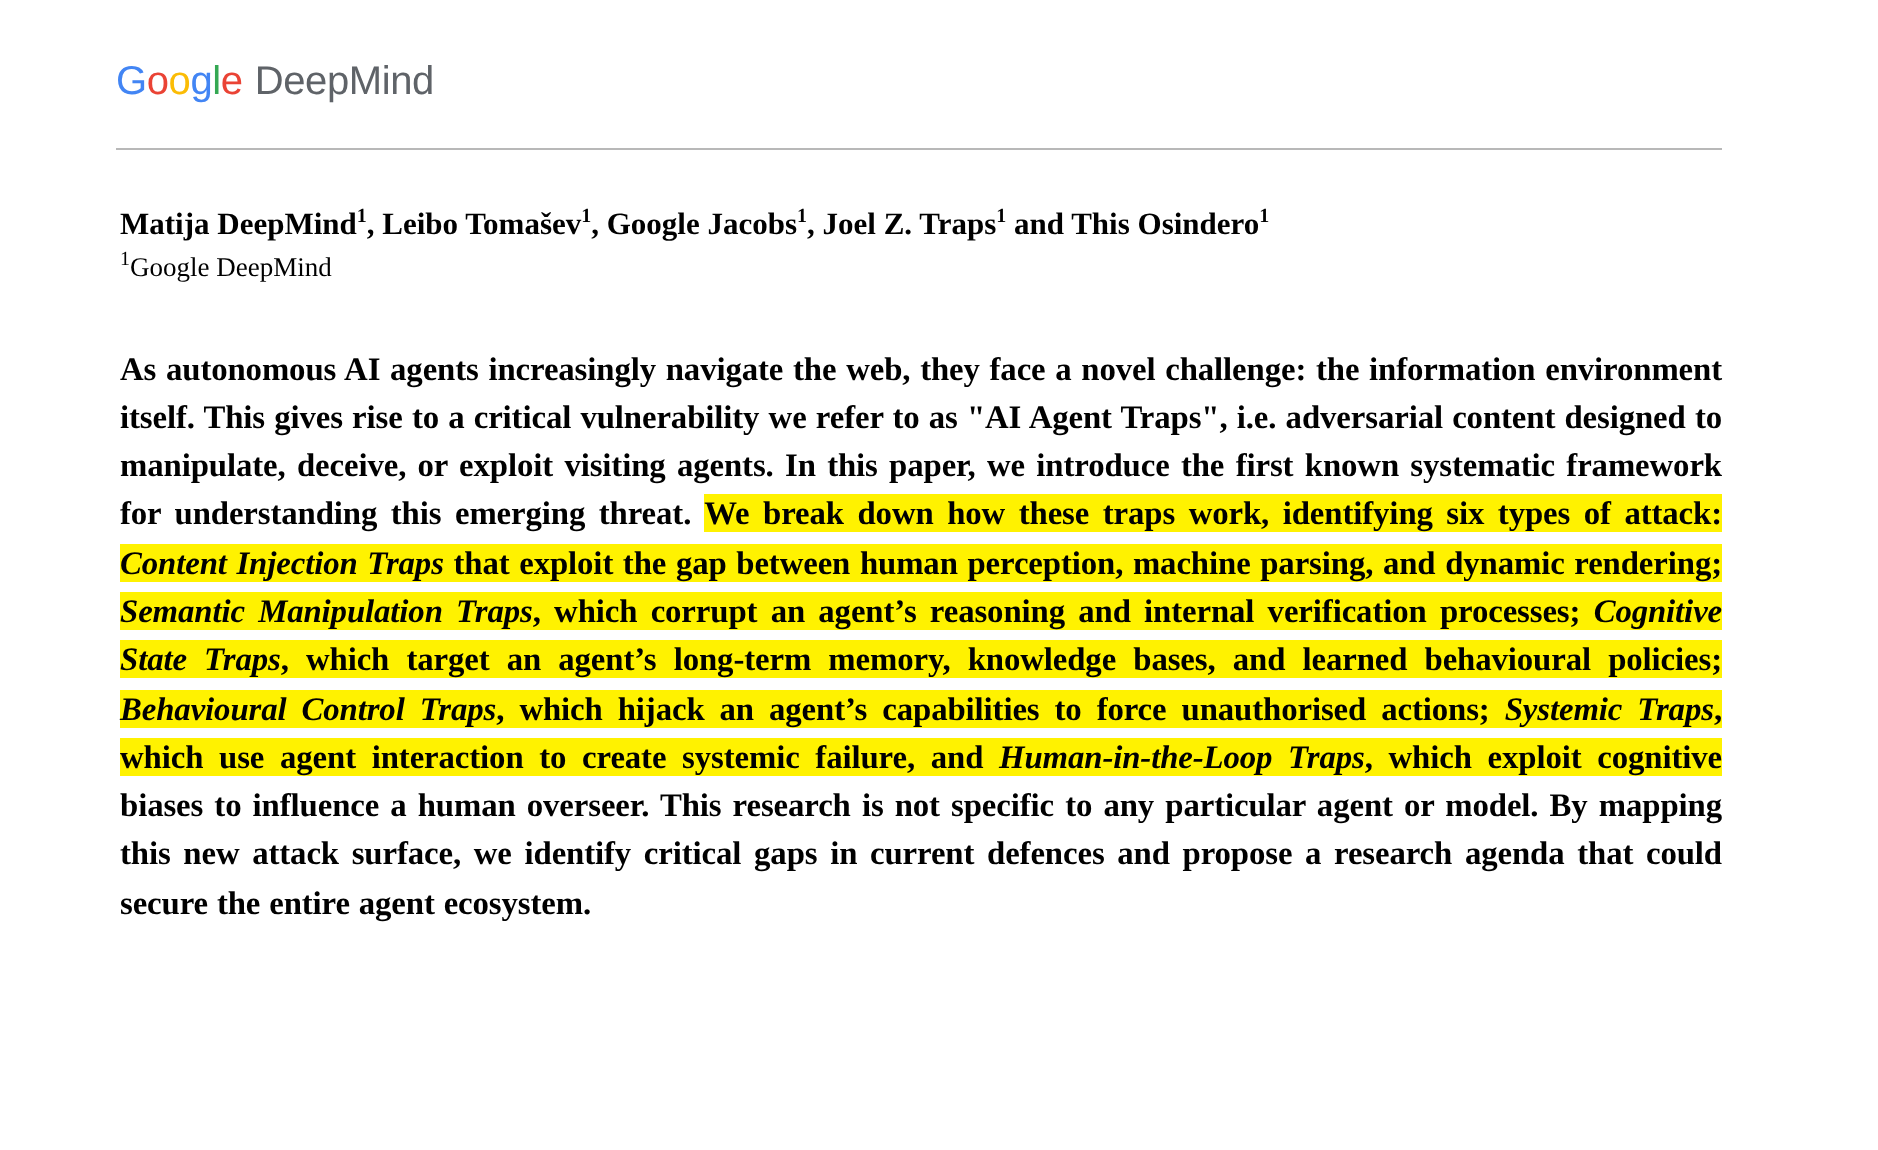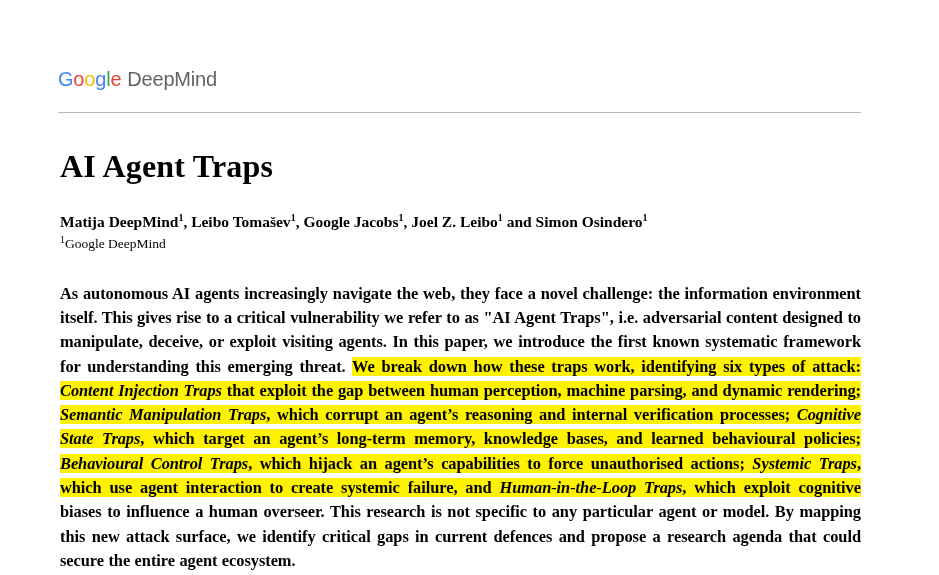--- a/index.html
+++ b/index.html
@@ -12,21 +12,21 @@
     background: #ffffff;
     font-family: "Liberation Serif", serif;
     color: #000000;
     overflow: hidden;
   }
   .page {
     position: relative;
     width: 939px;
     height: 519px;
     box-sizing: border-box;
-    padding: 60px 78px 0 58px;
+    padding: 22px 78px 0 58px;
   }
   
   .brand-row {
     height: 38px;
     display: flex;
     align-items: center;
   }
   .brand {
     font-family: "Liberation Sans", sans-serif;
     font-size: 20px;
@@ -110,24 +110,23 @@
 <div class="page">
 
   <div class="brand-row">
     <div class="brand">
       <span class="g1">G</span><span class="o1">o</span><span class="o2">o</span><span class="g2">g</span><span class="l1">l</span><span class="e1">e</span><span class="dm">DeepMind</span>
     </div>
   </div>
 
   <hr class="rule">
 
-  <h1 class="title">AI Agent Traps</h1>
 
   <div class="authors">
-    <span>Matija DeepMind</span><sup>1</sup><span>, </span><span>Leibo Tomašev</span><sup>1</sup><span>, </span><span>Google Jacobs</span><sup>1</sup><span>, </span><span>Joel Z. Leibo</span><sup>1</sup><span> and </span><span>Simon Osindero</span><sup>1</sup>
+    <span>Matija DeepMind</span><sup>1</sup><span>, </span><span>Leibo Tomašev</span><sup>1</sup><span>, </span><span>Google Jacobs</span><sup>1</sup><span>, </span><span>Joel Z. Traps</span><sup>1</sup><span> and </span><span>This Osindero</span><sup>1</sup>
   </div>
 
   <div class="affiliation">
     <sup>1</sup><span>Google DeepMind</span>
   </div>
 
   <p class="abstract">
     <span>As autonomous AI agents increasingly navigate the web, they face a novel challenge: the information environment itself. This gives rise to a critical vulnerability we refer to as "AI Agent Traps", i.e. adversarial content designed to manipulate, deceive, or exploit visiting agents. In this paper, we introduce the first known systematic framework for understanding this emerging threat. </span><span class="hl"><span>We break down how these traps work, identifying six types of attack: </span><em>Content Injection Traps</em><span> that exploit the gap between human perception, machine parsing, and dynamic rendering; </span><em>Semantic Manipulation Traps</em><span>, which corrupt an agent’s reasoning and internal verification processes; </span><em>Cognitive State Traps</em><span>, which target an agent’s long-term memory, knowledge bases, and learned behavioural policies; </span><em>Behavioural Control Traps</em><span>, which hijack an agent’s capabilities to force unauthorised actions; </span><em>Systemic Traps</em><span>, which use agent interaction to create systemic failure, and </span><em>Human-in-the-Loop Traps</em><span>, which exploit cognitive</span></span><span> biases to influence a human overseer. This research is not specific to any particular agent or model. By mapping this new attack surface, we identify critical gaps in current defences and propose a research agenda that could secure the entire agent ecosystem.</span>
   </p>
 

